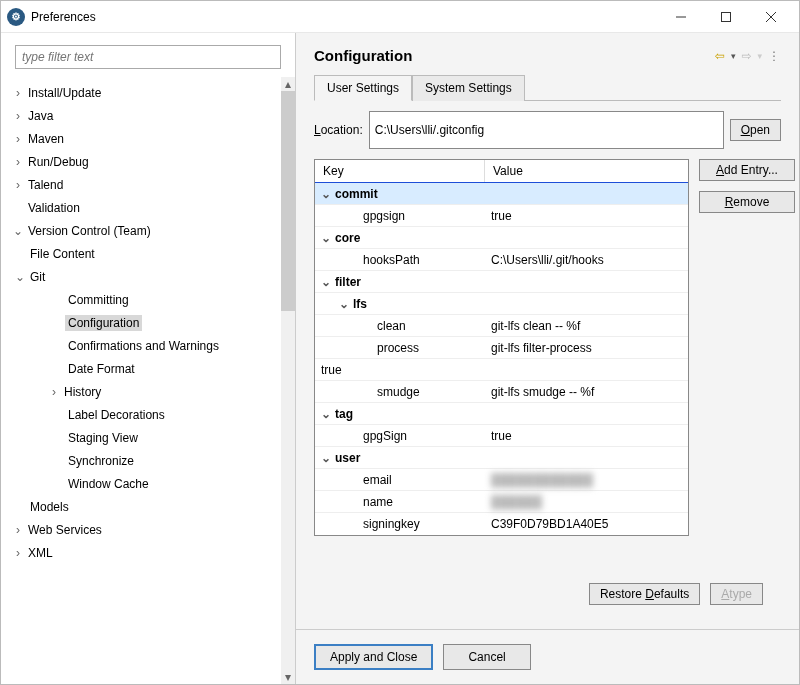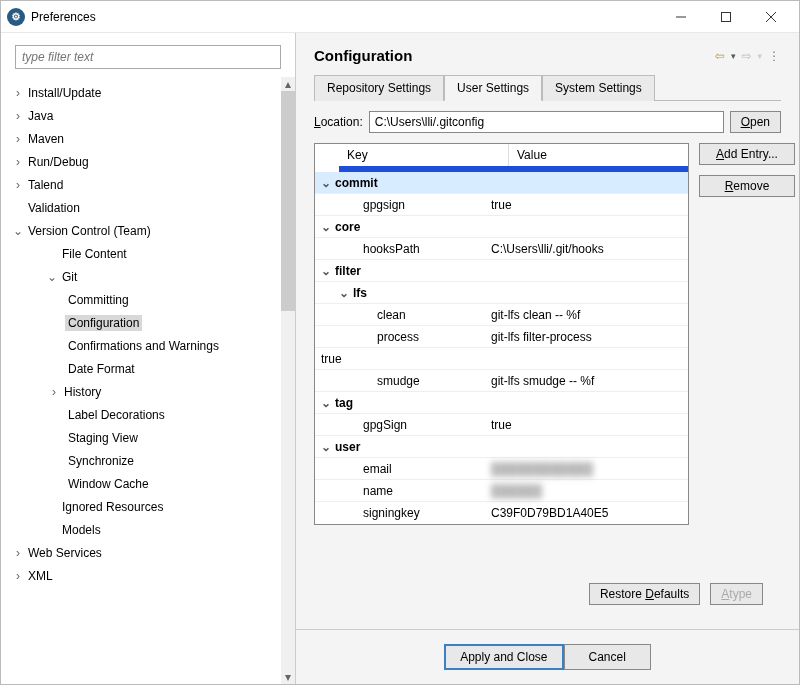--- a/index.html
+++ b/index.html
@@ -16,62 +16,62 @@
 .filter-input { width: 100%; height: 24px; border: 1px solid #aaa; padding: 0 6px; font-style: italic; color: #15803d; font-size: 12px; }
 .tree-wrap { position: relative; flex: 1; overflow: hidden; }
 .tree { padding: 4px 0 4px 0; overflow: hidden; position: absolute; left: 0; top: 0; right: 14px; bottom: 0; }
 .tree-scroll { position: absolute; right: 0; top: 0; width: 14px; height: 100%; background: #f0f0f0; display:flex; flex-direction:column; align-items:center; }
 .tree-scroll .up, .tree-scroll .down { height: 14px; display:flex; align-items:center; justify-content:center; color:#666; }
 .tree-scroll .thumb { width:14px; margin-top:0; height:220px; background:#ccc; }
 .tree-row { display: flex; align-items: center; height: 23px; padding-left: 10px; cursor: default; }
 .tree-row .arrow { width: 14px; display: inline-flex; align-items:center; justify-content:center; color: #666; }
 .tree-row .label { padding: 1px 3px; }
 .tree-row.selected .label { background: #d8d8d8; }
-.indent1 { padding-left: 44px; text-align: right; }
+.indent1 { padding-left: 12px; text-align: right; }
 .indent2 { padding-left: 46px; }
 .indent3 { padding-left: 64px; }
 
 .right-pane { flex: 1; display: flex; flex-direction: column; background: #f4f4f4; }
 .header-row { display: flex; align-items: center; padding: 14px 18px 10px 18px; }
 .header-row h1 { font-size: 15px; font-weight: 600; flex: 1; }
 .header-icons { display:flex; gap:6px; align-items:center; }
 .header-icons span { display:inline-flex; align-items:center; }
 
 .content { padding: 0 18px 10px 18px; display:flex; flex-direction:column; flex:1; }
 .tabs { display: flex; border-bottom: 1px solid #bbb; gap: 0; }
 .tab { padding: 5px 12px; border: 1px solid #bbb; border-bottom: none; background: #eaeaea; position: relative; top: 1px; font-size: 12px; }
 .tab.active { background: #f4f4f4; border-bottom: 1px solid #f4f4f4; }
 
 .loc-row { display: flex; align-items: center; gap: 6px; padding: 10px 0; }
 .loc-row label { font-size: 12px; }
 .loc-row label span.u { text-decoration: underline; }
-.loc-input { flex: 1; border: 1px solid #888; height: 22px; padding: 0 5px; background: #fff; font-size:12px;}
+.loc-input { flex: 1; border: 1px solid #888; height: 38px; padding: 0 5px; background: #fff; font-size:12px;}
 .btn { border: 1px solid #888; background: #e8e8e8; padding: 3px 10px; font-size: 12px; cursor: default; }
 .btn span.u { text-decoration: underline; }
 .btn.disabled { color: #aaa; }
 
 .table-area { display:flex; gap:10px; align-items:flex-start; flex:1; }
 .table-wrap { border: 1px solid #888; background: #fff; flex:1; }
-.thead { display:flex; border-bottom:6px solid #1d4ed8;margin-left:24px; }
+.thead { display:flex; border-bottom:1px solid #1d4ed8; }
 .th { padding: 4px 8px; font-size:12px; border-right:1px solid #ddd; }
 .th.key { width: 170px; }
 .th.val { flex:1; border-right:none; }
 .trow { display:flex; border-bottom:1px solid #eee; min-height:22px; align-items:center; }
 .trow:last-child { border-bottom:none; }
 .cell-key { width: 170px; padding: 2px 4px; display:flex; align-items:center; font-size:12px; }
 .cell-val { flex:1; padding:2px 6px; font-size:12px; }
 .trow.group .cell-key { font-weight: 600; }
 .trow.selected { background: #d8ecff; }
 .exp { color:#555; display:inline-flex; width:14px; justify-content:center; margin-right:2px;}
 .masked { filter: blur(3px); color:#bbb; }
 .side-btns { display:flex; flex-direction:column; gap:10px; width:82px; }
 .side-btns .btn { width: 96px; text-align:center; }
 
 .footer-row { display:flex; justify-content:flex-end; gap:10px; padding: 10px 18px 14px 0; }
-.bottom-bar { border-top:1px solid #ccc; padding: 14px 18px; display:flex; justify-content:center; background:#f4f4f4; }
+.bottom-bar { border-top:1px solid #ccc; padding: 14px 18px; display:flex; justify-content:flex-start; gap:10px; background:#f4f4f4; }
 .btn.primary { border: 2px solid #3b7fc4; background:#e8e8e8; padding:4px 14px; }
 </style>
 </head>
 <body>
 
 <div class="titlebar">
   <div class="icon">⚙</div>
   <div class="title">Preferences</div>
   <div class="winbtn">
       <svg viewBox="0 0 10 10">
@@ -155,24 +155,20 @@
             <span class="label">Label Decorations</span>
           </div>
         <div class="tree-row indent3">
             <span class="label">Staging View</span>
           </div>
         <div class="tree-row indent3">
             <span class="label">Synchronize</span>
           </div>
         <div class="tree-row indent3">
             <span class="label">Window Cache</span>
-          </div>
-        <div class="tree-row indent1">
-            <span class="arrow"></span>
-            <span class="label">Ignored Resources</span>
           </div>
         <div class="tree-row indent1">
             <span class="arrow"></span>
             <span class="label">Models</span>
           </div>
         <div class="tree-row">
             <span class="arrow">›</span>
             <span class="label">Web Services</span>
           </div>
         <div class="tree-row">
@@ -195,21 +191,20 @@
       <div class="header-icons">
         <span style="color:#c9a000;">⇦</span>
         <span style="color:#555;font-size:9px;">▾</span>
         <span style="color:#bbb;">⇨</span>
         <span style="color:#ccc;font-size:9px;">▾</span>
         <span style="color:#777;letter-spacing:1px;">⋮</span>
       </div>
     </div>
     <div class="content">
       <div class="tabs">
-        <div class="tab">Repository Settings</div>
         <div class="tab active">User Settings</div>
         <div class="tab">System Settings</div>
       </div>
 
       <div class="loc-row">
         <label><span class="u">L</span><span>ocation:</span></label>
         <input class="loc-input" value="C:\Users\lli/.gitconfig" style="">
         <button class="btn"><span class="u">O</span><span>pen</span></button>
       </div>
 

